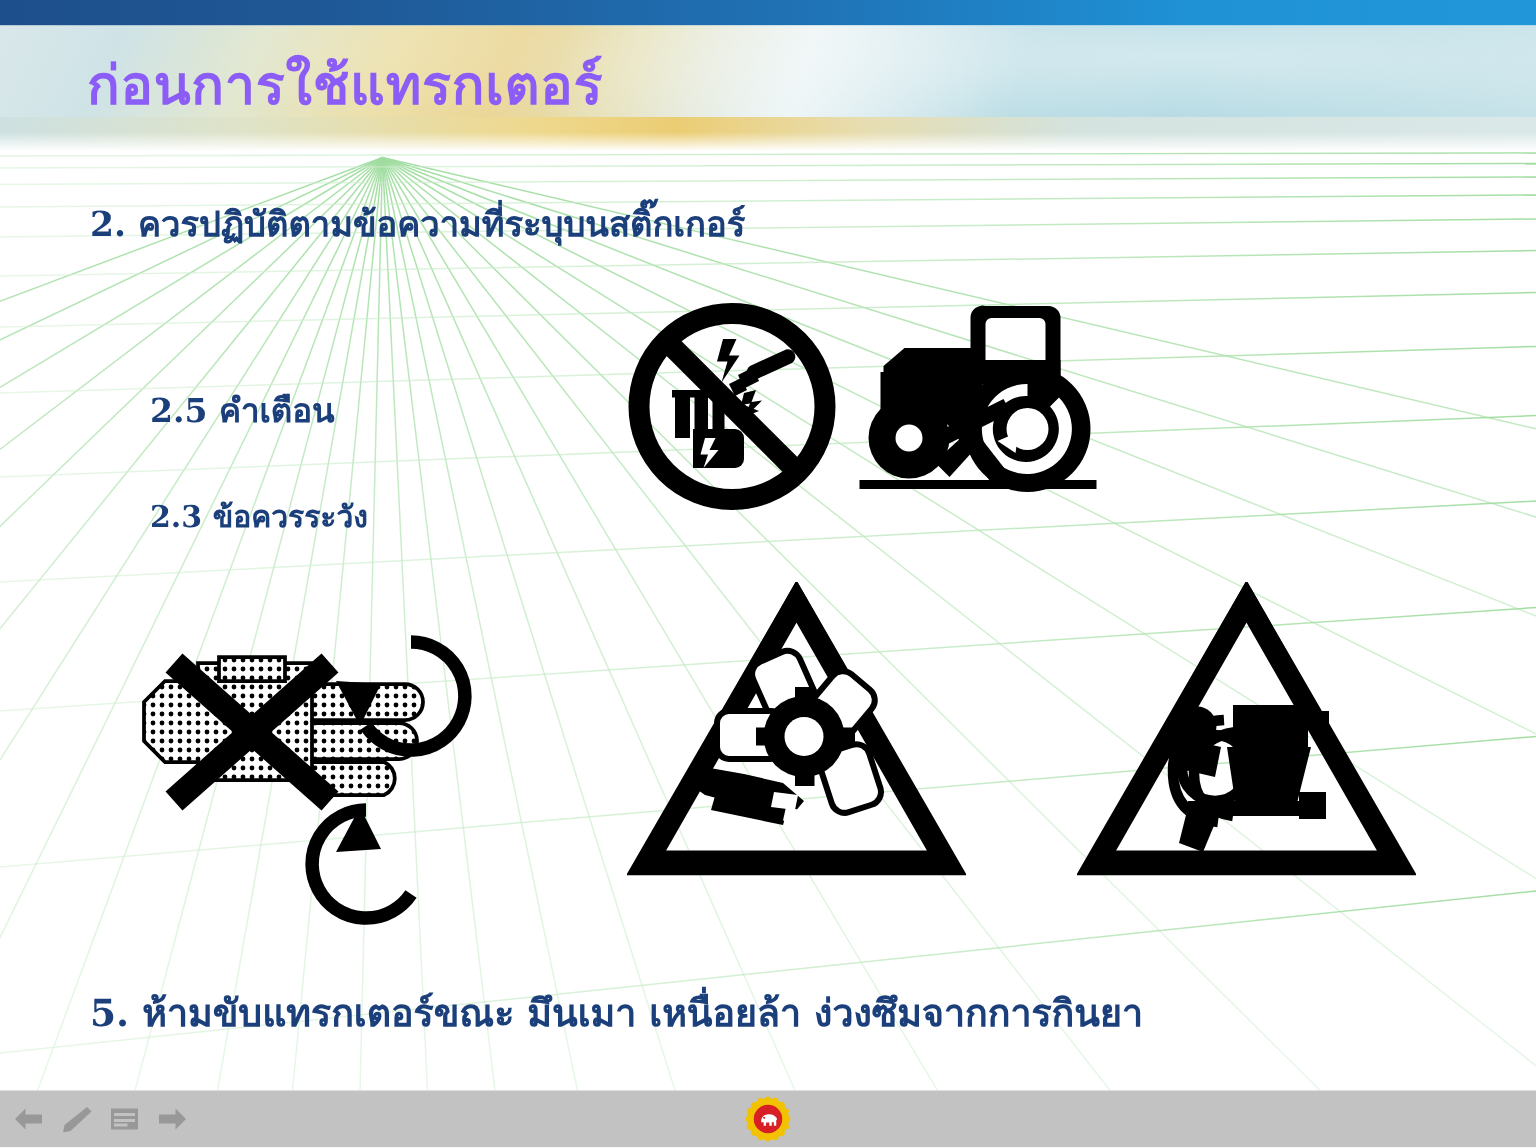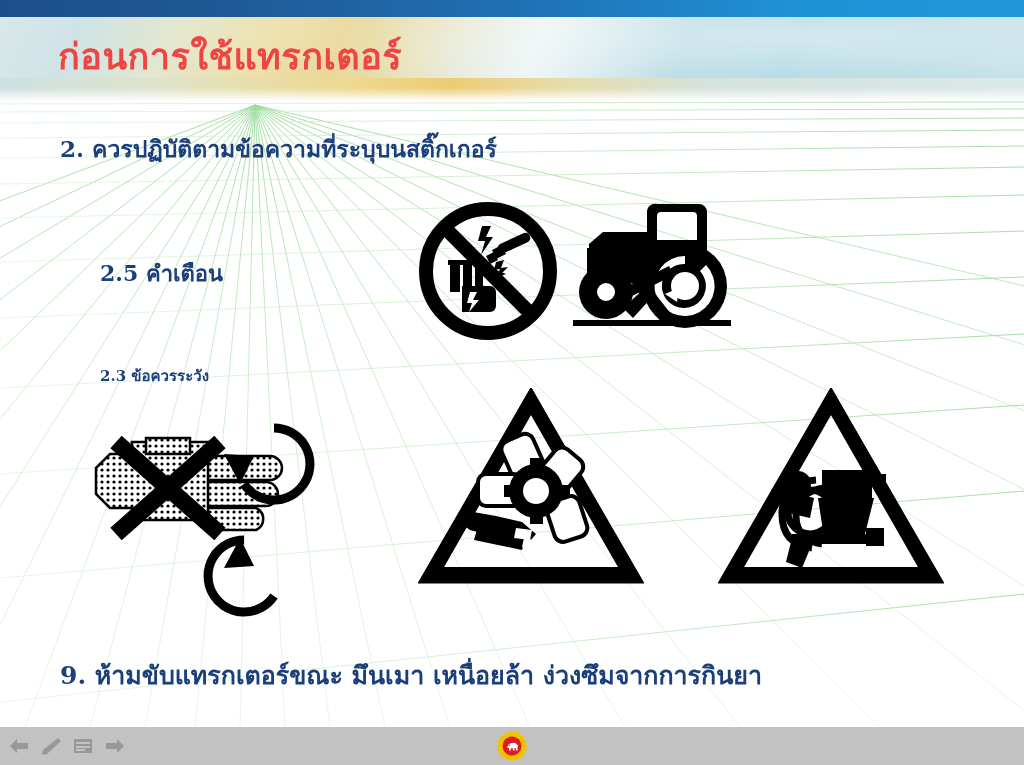--- a/index.html
+++ b/index.html
@@ -44,35 +44,35 @@
       rgba(235,203,110,.95) 44%,
       rgba(232,219,168,.9) 56%,
       rgba(215,228,222,.9) 70%,
       rgba(221,233,232,.9) 100%);}
   .header-fade{position:absolute;left:0;bottom:0;width:1024px;height:12px;
     background:linear-gradient(180deg, rgba(255,255,255,0) 0%, rgba(255,255,255,.92) 100%);}
 
   .slide-title{
     position:absolute;left:58px;top:28px;
     font-family:"DejaVu Sans","Liberation Sans",sans-serif;
-    font-size:36px;font-weight:bold;color:#ef4444;letter-spacing:.5px;
+    font-size:36px;font-weight:bold;color:#8b5cf6;letter-spacing:.5px;
     white-space:nowrap;z-index:4;
   }
 
   
   .body-text{position:absolute;left:0;top:0;width:1024px;height:765px;}
   .line{
     position:absolute;white-space:nowrap;
     font-family:"DejaVu Serif","Liberation Serif",serif;
     font-weight:bold;color:#1b3f7a;
   }
   .l-main{left:60px;top:131px;font-size:23px;}
   .l-s1{left:100px;top:186px;font-size:22px;}
   .l-s2{left:100px;top:256px;font-size:22px;}
-  .l-s3{left:100px;top:328px;font-size:15px;margin-top:36px;}
+  .l-s3{left:100px;top:328px;font-size:20px;}
   .l-bottom{left:60px;top:655px;font-size:25px;}
 
   
   .pict{position:absolute;}
   .pict svg{display:block;}
   .p-noether{left:418px;top:200px;}
   .p-tractor{left:565px;top:196px;}
   .p-glove{left:88px;top:408px;}
   .p-fan{left:418px;top:388px;}
   .p-pto{left:718px;top:388px;}
@@ -152,21 +152,21 @@
     <div class="header-streak"></div>
     <div class="header-goldband"></div>
     <div class="header-fade"></div>
   </div>
   <div class="slide-title">ก่อนการใช้แทรกเตอร์</div>
 
   <div class="body-text">
     <div class="line l-main">2. ควรปฏิบัติตามข้อความที่ระบุบนสติ๊กเกอร์</div>
     <div class="line l-s2">2.5 คำเตือน</div>
     <div class="line l-s3">2.3 ข้อควรระวัง</div>
-    <div class="line l-bottom">9. ห้ามขับแทรกเตอร์ขณะ มึนเมา เหนื่อยล้า ง่วงซึมจากการกินยา</div>
+    <div class="line l-bottom">5. ห้ามขับแทรกเตอร์ขณะ มึนเมา เหนื่อยล้า ง่วงซึมจากการกินยา</div>
   </div>
 
   <div class="pict p-noether">
     <svg width="140" height="142" viewBox="0 0 140 142" xmlns="http://www.w3.org/2000/svg">
       <g fill="#000">
 
         <path d="M32 62 h10 v30 h-10 z"></path>
         <path d="M45 60 h9 v34 h-9 z"></path>
         <path d="M57 64 h8 v26 h-8 z"></path>
         <path d="M30 60 h38 v5 h-38 z"></path>

